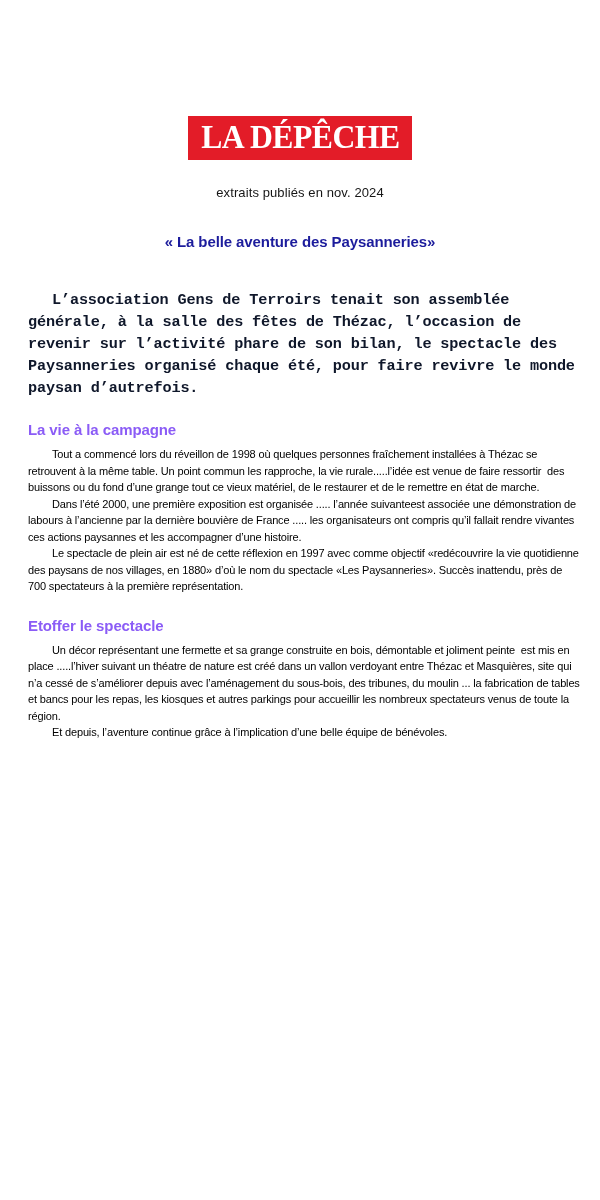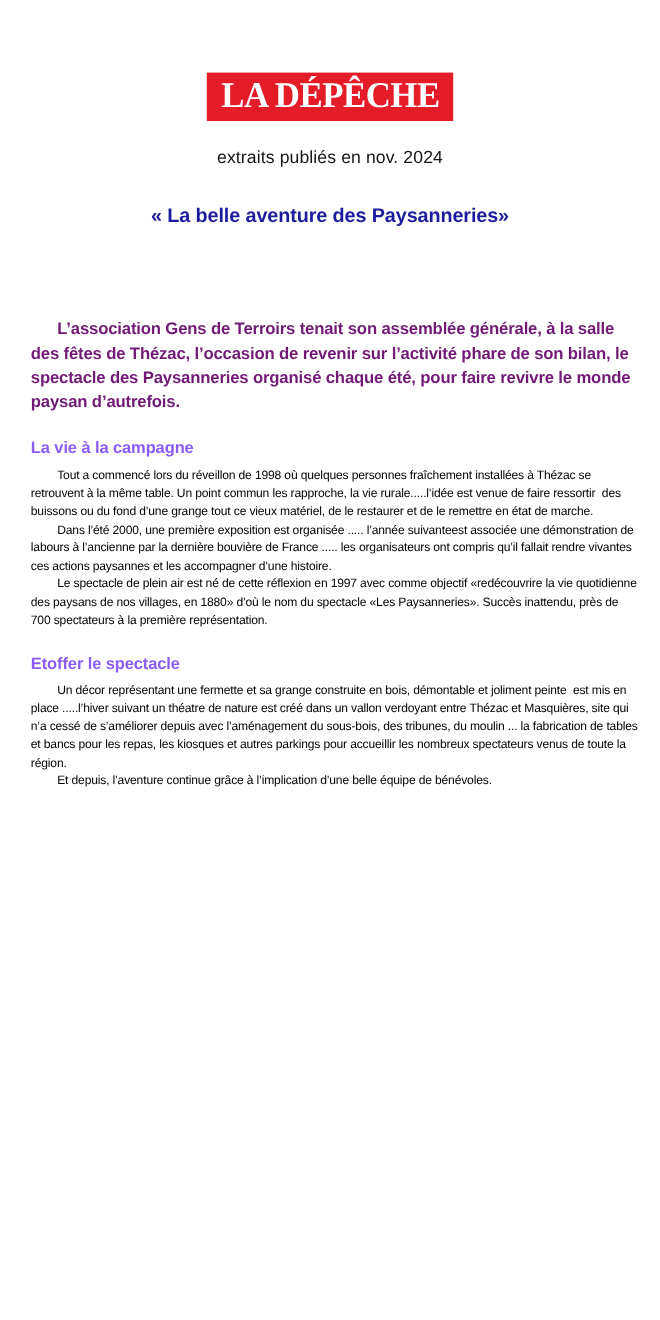--- a/index.html
+++ b/index.html
@@ -17,21 +17,21 @@
 
   .page {
     position: relative;
     width: 600px;
     height: 1200px;
     box-sizing: border-box;
   }
 
   
   .masthead {
-    padding-top: 66px;
+    padding-top: 116px;
     text-align: center;
   }
   .logo-box {
     display: inline-block;
     background: #e31c28;
     padding: 5px 9px 6px 9px;
     line-height: 1;
   }
   .logo-text {
     display: block;
@@ -40,52 +40,53 @@
     font-size: 33px;
     letter-spacing: -0.5px;
     color: #ffffff;
     line-height: 1;
     white-space: nowrap;
     transform: scaleX(0.96);
   }
 
   .kicker {
     text-align: center;
-    font-size: 16px;
+    font-size: 13px;
     color: #161616;
     margin-top: 25px;
     letter-spacing: 0.1px;
   }
 
   
   .headline {
     text-align: center;
-    font-size: 18px;
+    font-size: 15px;
     font-weight: bold;
     color: #1c1c9c;
     margin-top: 33px;
     letter-spacing: -0.1px;
   }
 
   
   .column {
     position: absolute;
     left: 28px;
     right: 18px;
     top: 289px;
   }
 
   .lede {
     font-size: 15.2px;
     font-weight: bold;
     line-height: 1.45;
-    color: #701a75;
+    color: #0f172a;
     text-indent: 24px;
     margin: 0;
     letter-spacing: -0.15px;
+    font-family: Liberation Mono, monospace;
   }
 
   .subhead {
     font-size: 15px;
     color: #8b5cf6;
     margin: 22px 0 8px 0;
     letter-spacing: -0.1px;
   }
 
   .para {

